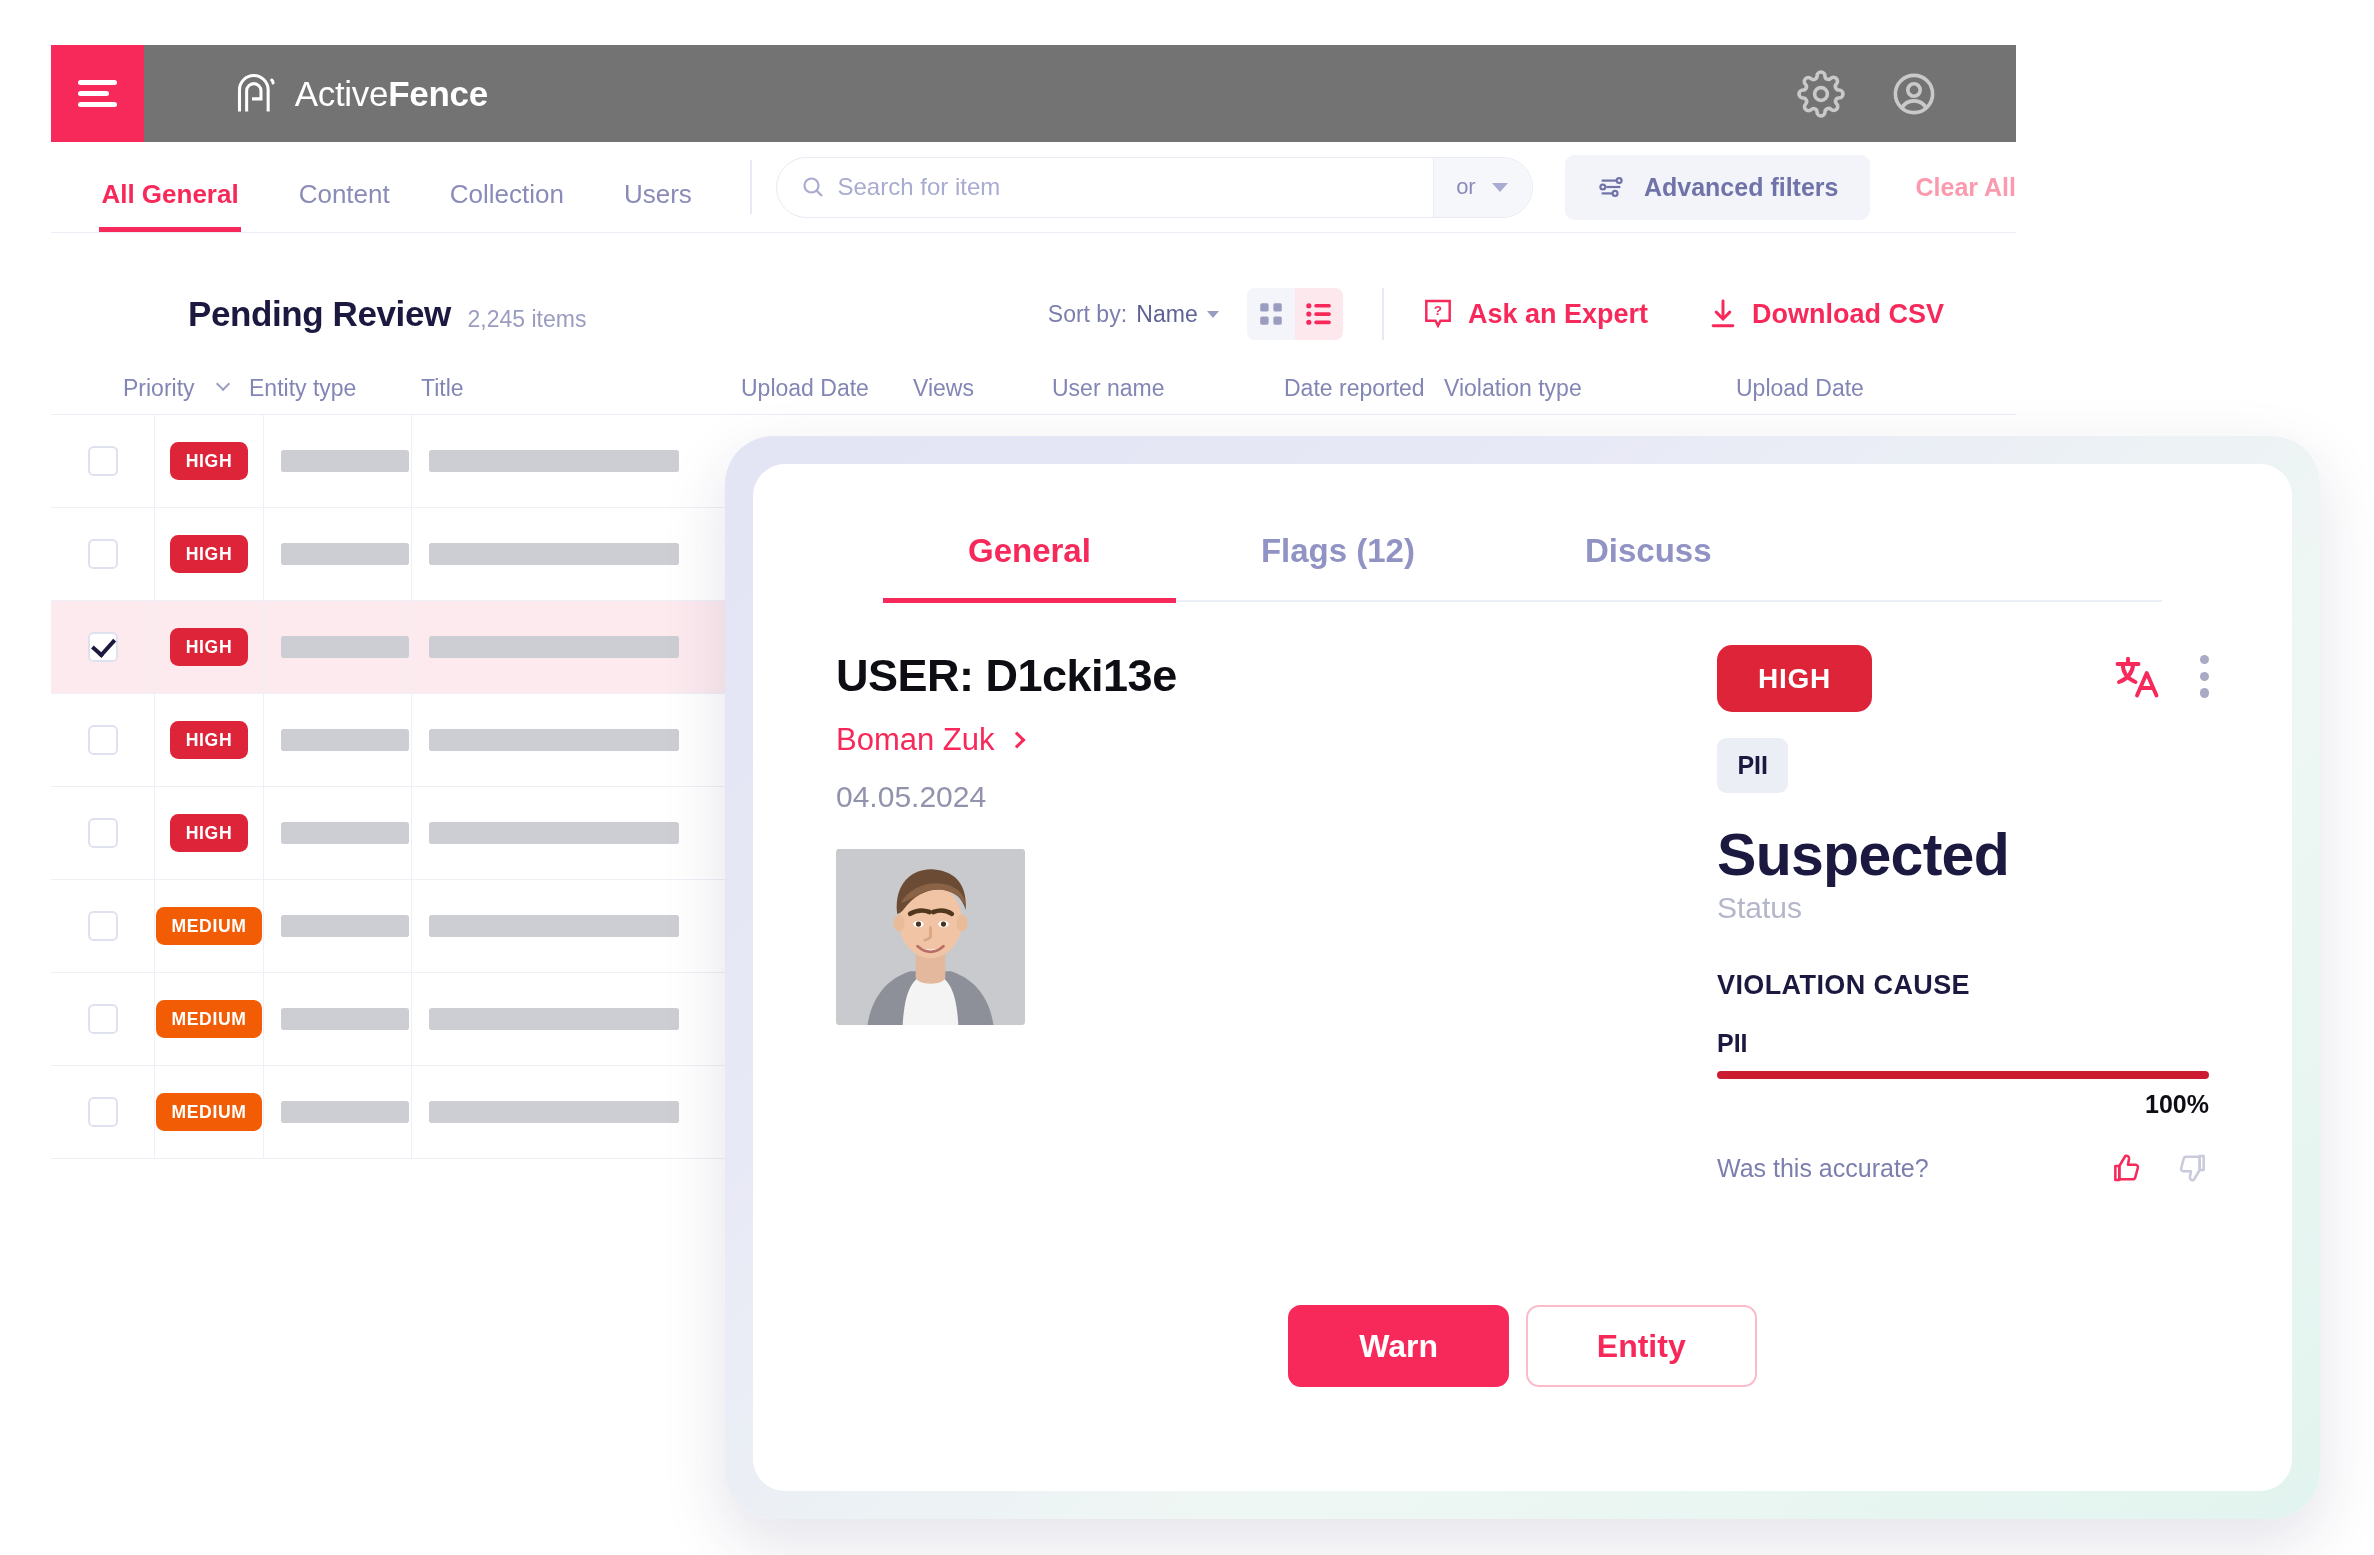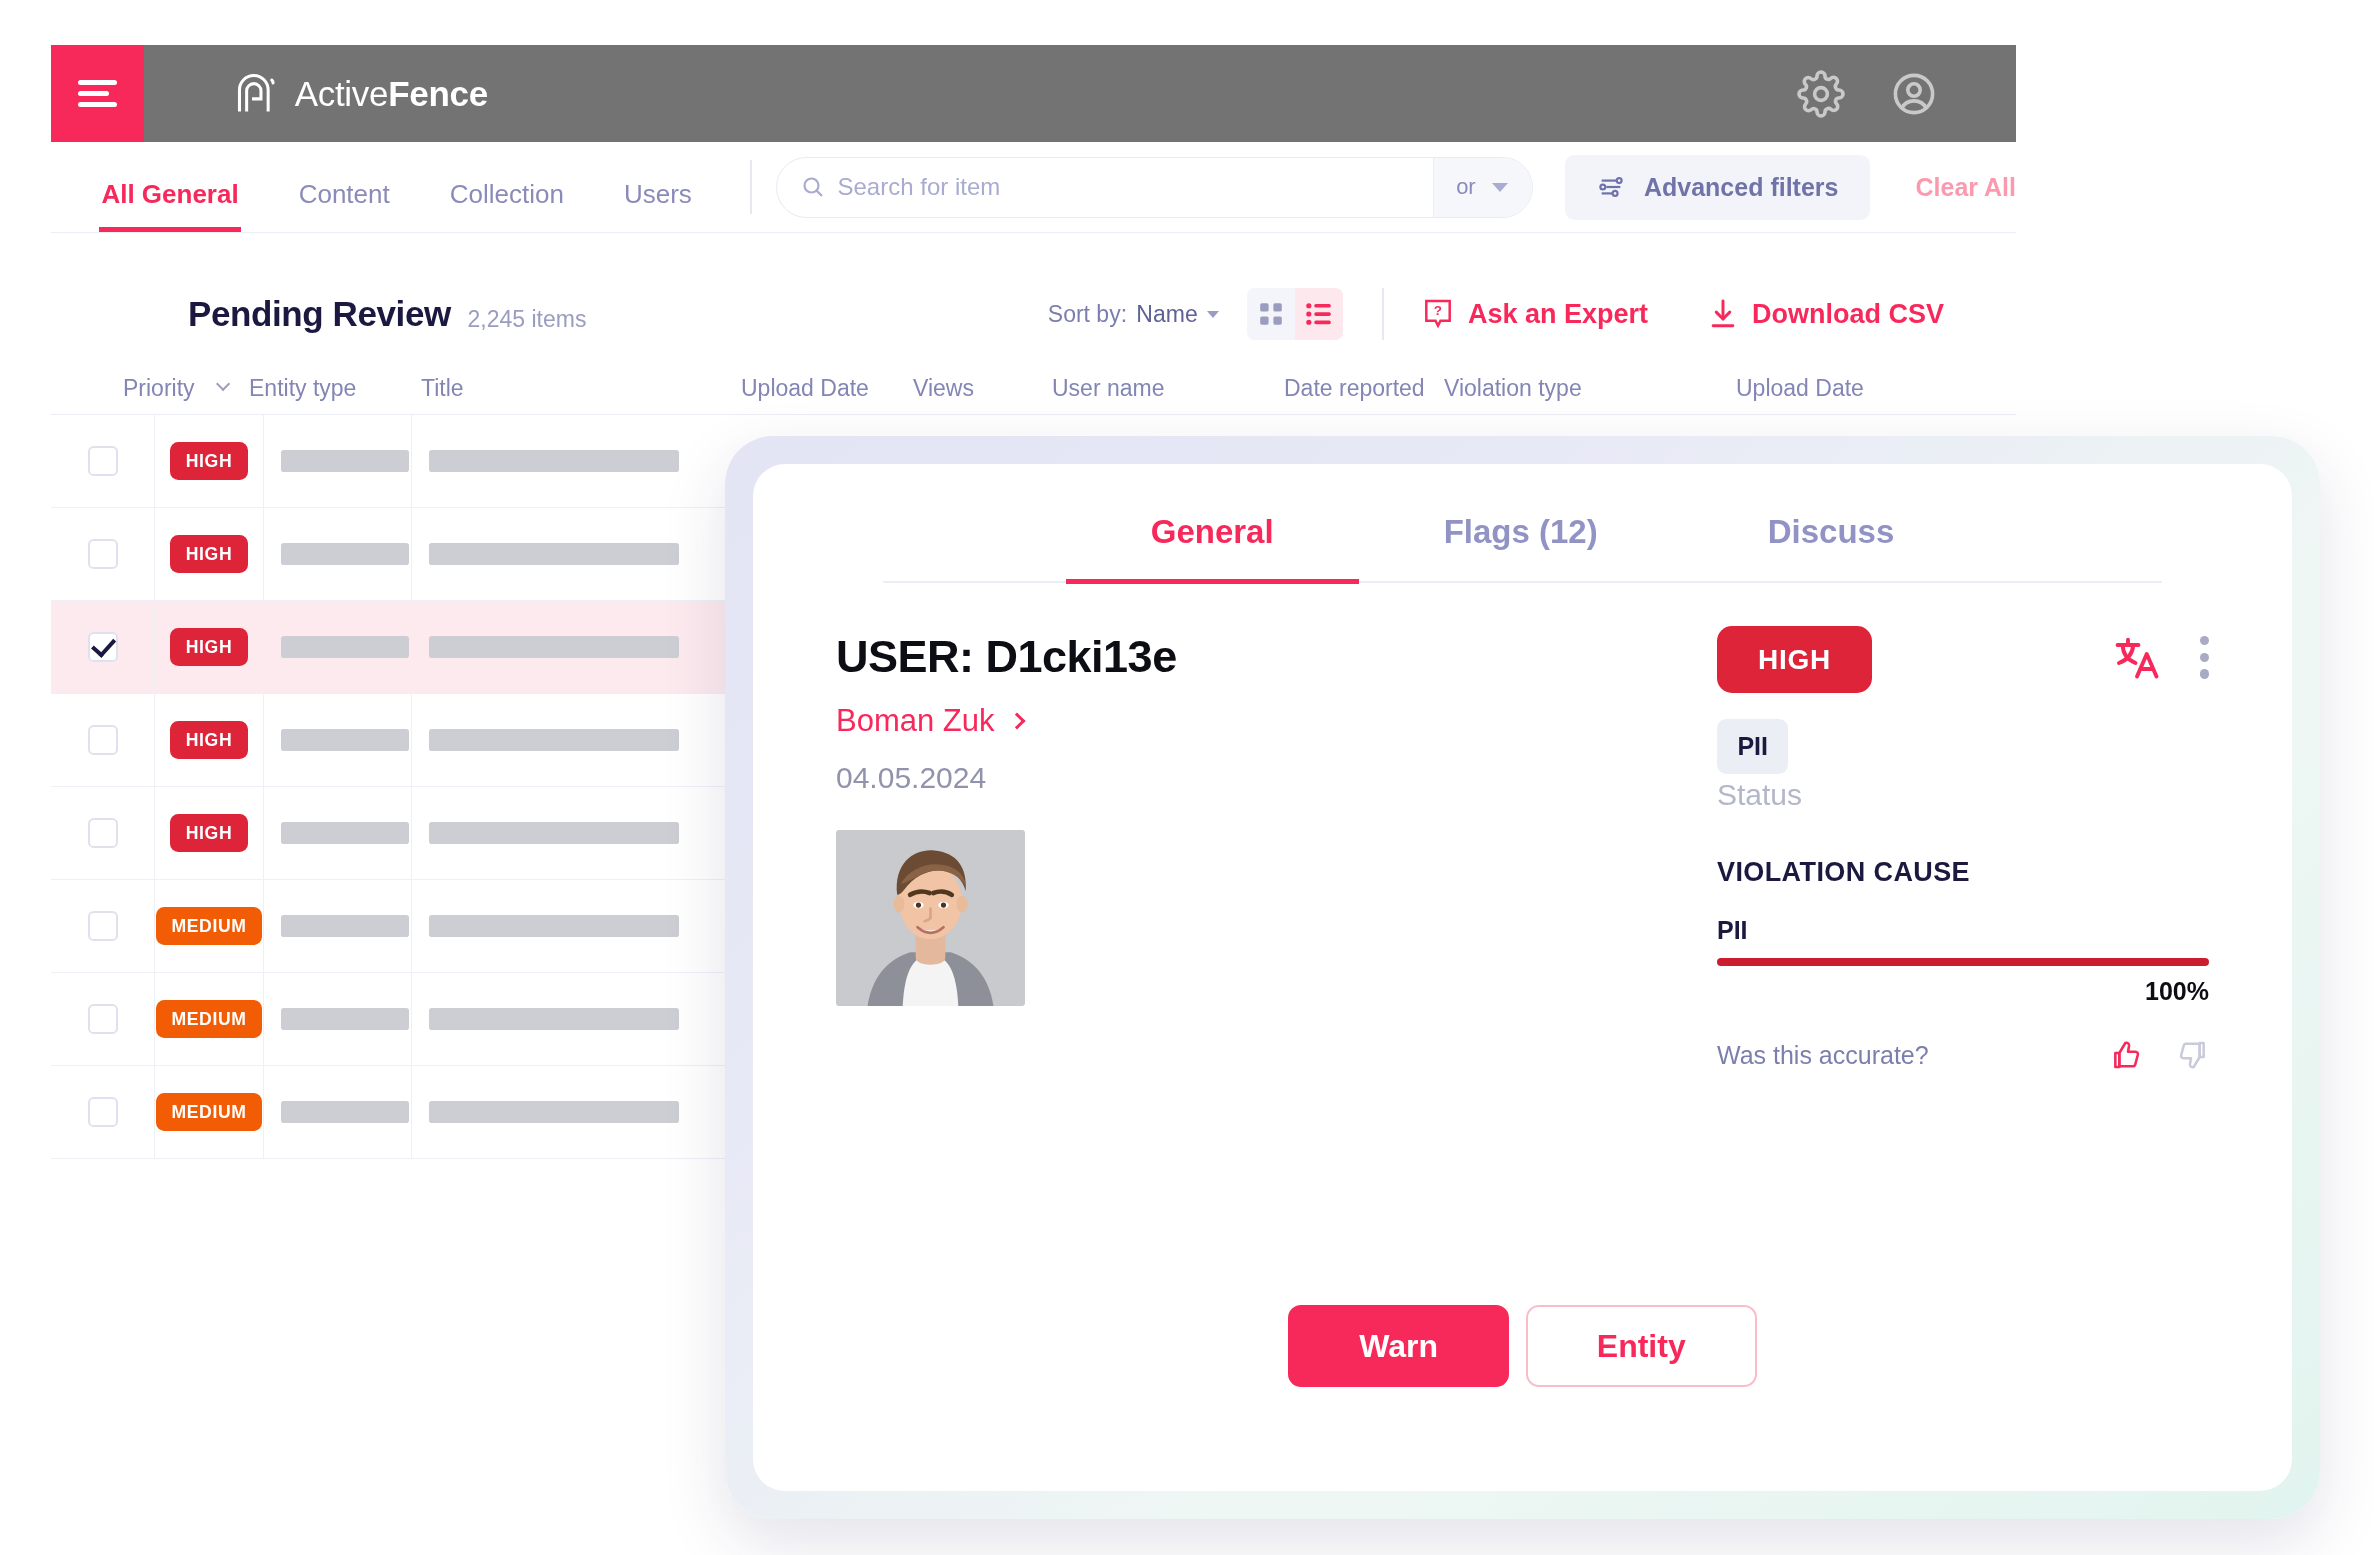--- a/index.html
+++ b/index.html
@@ -330,23 +330,23 @@
     width: 100%;
     height: 100%;
     background: #ffffff;
     border-radius: 32px;
     position: relative;
     overflow: hidden;
   }
 
   .dp-tabs {
     display: flex;
-    justify-content: center;
+    justify-content: flex-start;
     gap: 0;
-    padding-top: 49px;
+    padding-top: 68px;
     margin: 0 130px;
     border-bottom: 2.8px solid #eceef5;
   }
   .dp-tab {
     font-size: 33px;
     font-weight: 700;
     color: #9193c4;
     padding: 0 85px 30px 85px;
     position: relative;
     cursor: pointer;
@@ -822,20 +822,21 @@
             <div class="kebab">
                 <i></i>
                 <i></i>
                 <i></i>
               </div>
           </div>
         </div>
 
         <div class="tag-pii">PII</div>
 
+        <div class="dp-status-big">Suspected</div>
         <div class="dp-status-label">Status</div>
 
         <div class="dp-vc-title">VIOLATION CAUSE</div>
         <div class="dp-vc-value">PII</div>
         <div class="dp-bar" id="confidence-bar" style="width: 100%;"></div>
         <div class="dp-pct">100%</div>
 
         <div class="dp-accurate">
           <div class="dp-accurate-q">Was this accurate?</div>
           <div class="dp-thumbs">

